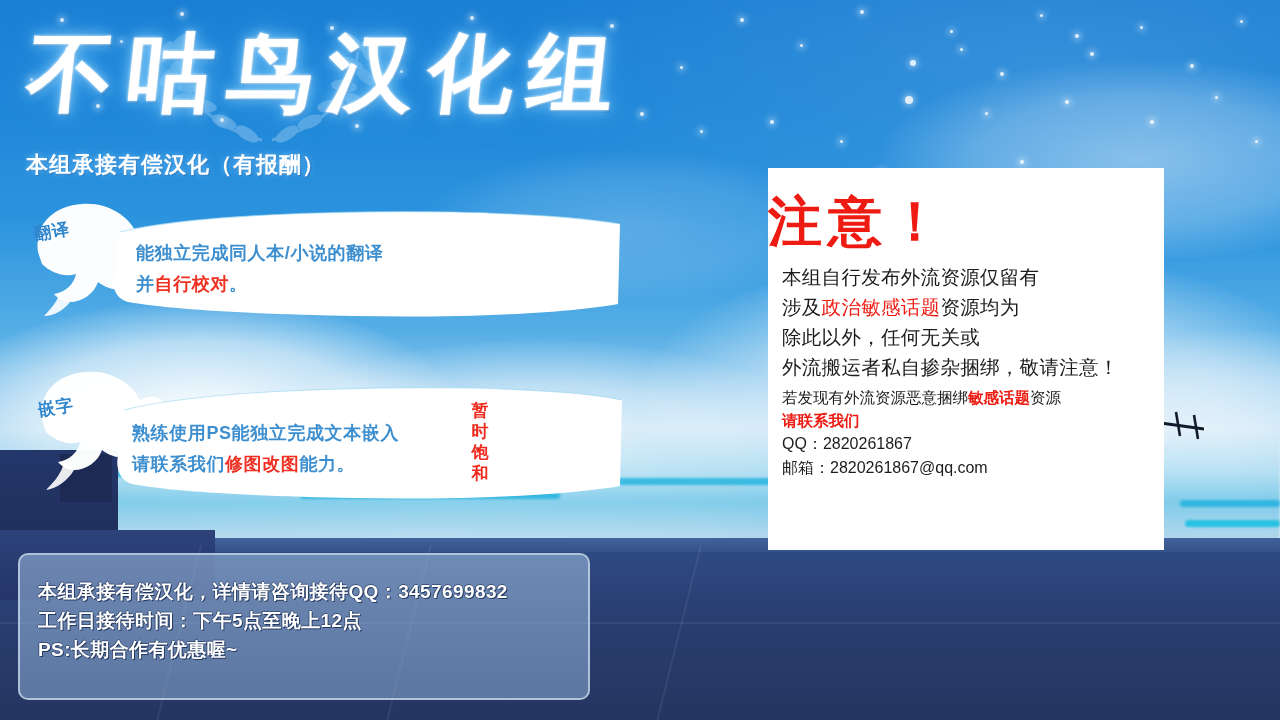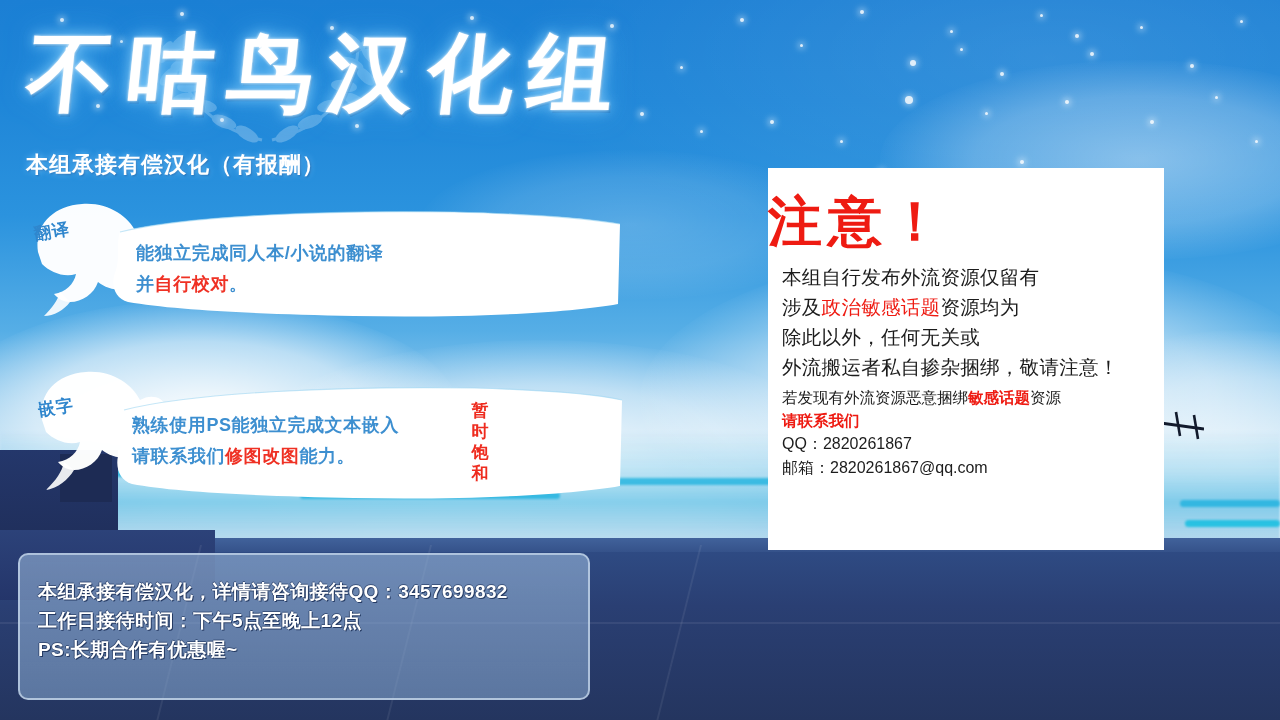--- a/index.html
+++ b/index.html
@@ -369,21 +369,21 @@
                C134 66 130 80 118 86 C104 93 88 90 78 82
                C74 94 62 102 50 102 C44 102 38 99 34 94
                C46 92 54 84 56 74 C44 78 30 72 22 64 Z" fill="#ffffff" opacity="0.98"></path>
       <path d="M50 102 C44 112 34 120 22 122 C32 112 38 104 40 94 Z" fill="#ffffff" opacity=".9"></path>
       <path d="M100 42 C170 24 320 18 450 20 C520 22 570 26 598 32
                L596 118 C540 128 430 132 330 130 C230 128 150 124 108 116
                C94 112 90 96 96 82 C100 68 96 52 100 42 Z" fill="#ffffff"></path>
       <path d="M100 42 C170 24 320 18 450 20 C520 22 570 26 598 32" stroke="#9fd6f2" stroke-width="1.2" fill="none" opacity=".6"></path>
     </svg>
     <div class="dove-label" style="left:14px; top:28px;">嵌字</div>
-    <div class="txt" style="left:108px; top:42px;" id="req1">
+    <div class="txt" style="left:108px; top:50px;" id="req1">
         <div><span>熟练使用PS能独立完成文本嵌入</span></div>
         <div><span>请联系我们</span><span class="red">修图改图</span><span>能力。</span></div>
       </div>
   </div>
 
   <div class="vstamp" id="stamp1">
       <div>暂</div>
       <div>时</div>
       <div>饱</div>
       <div>和</div>

